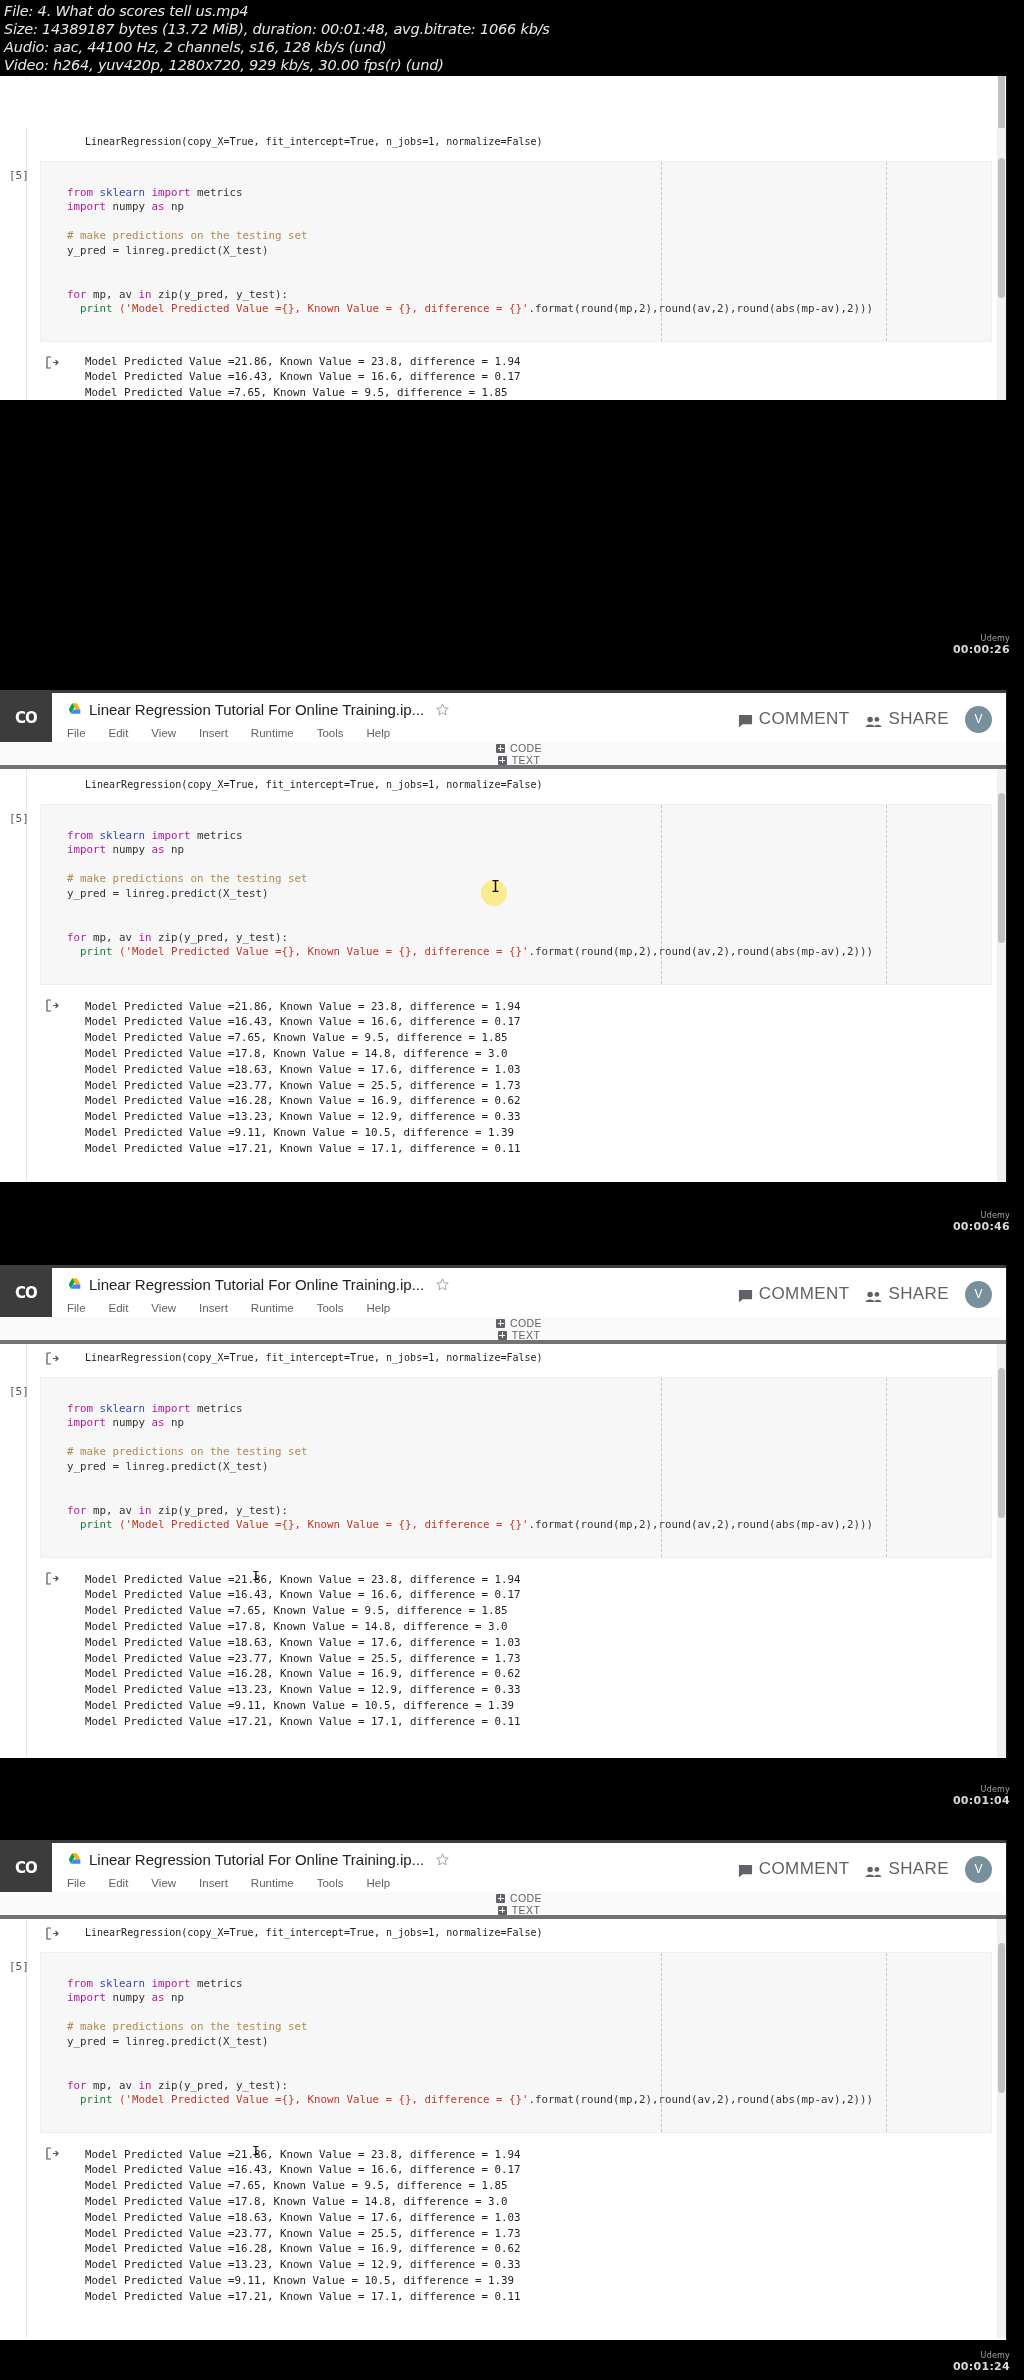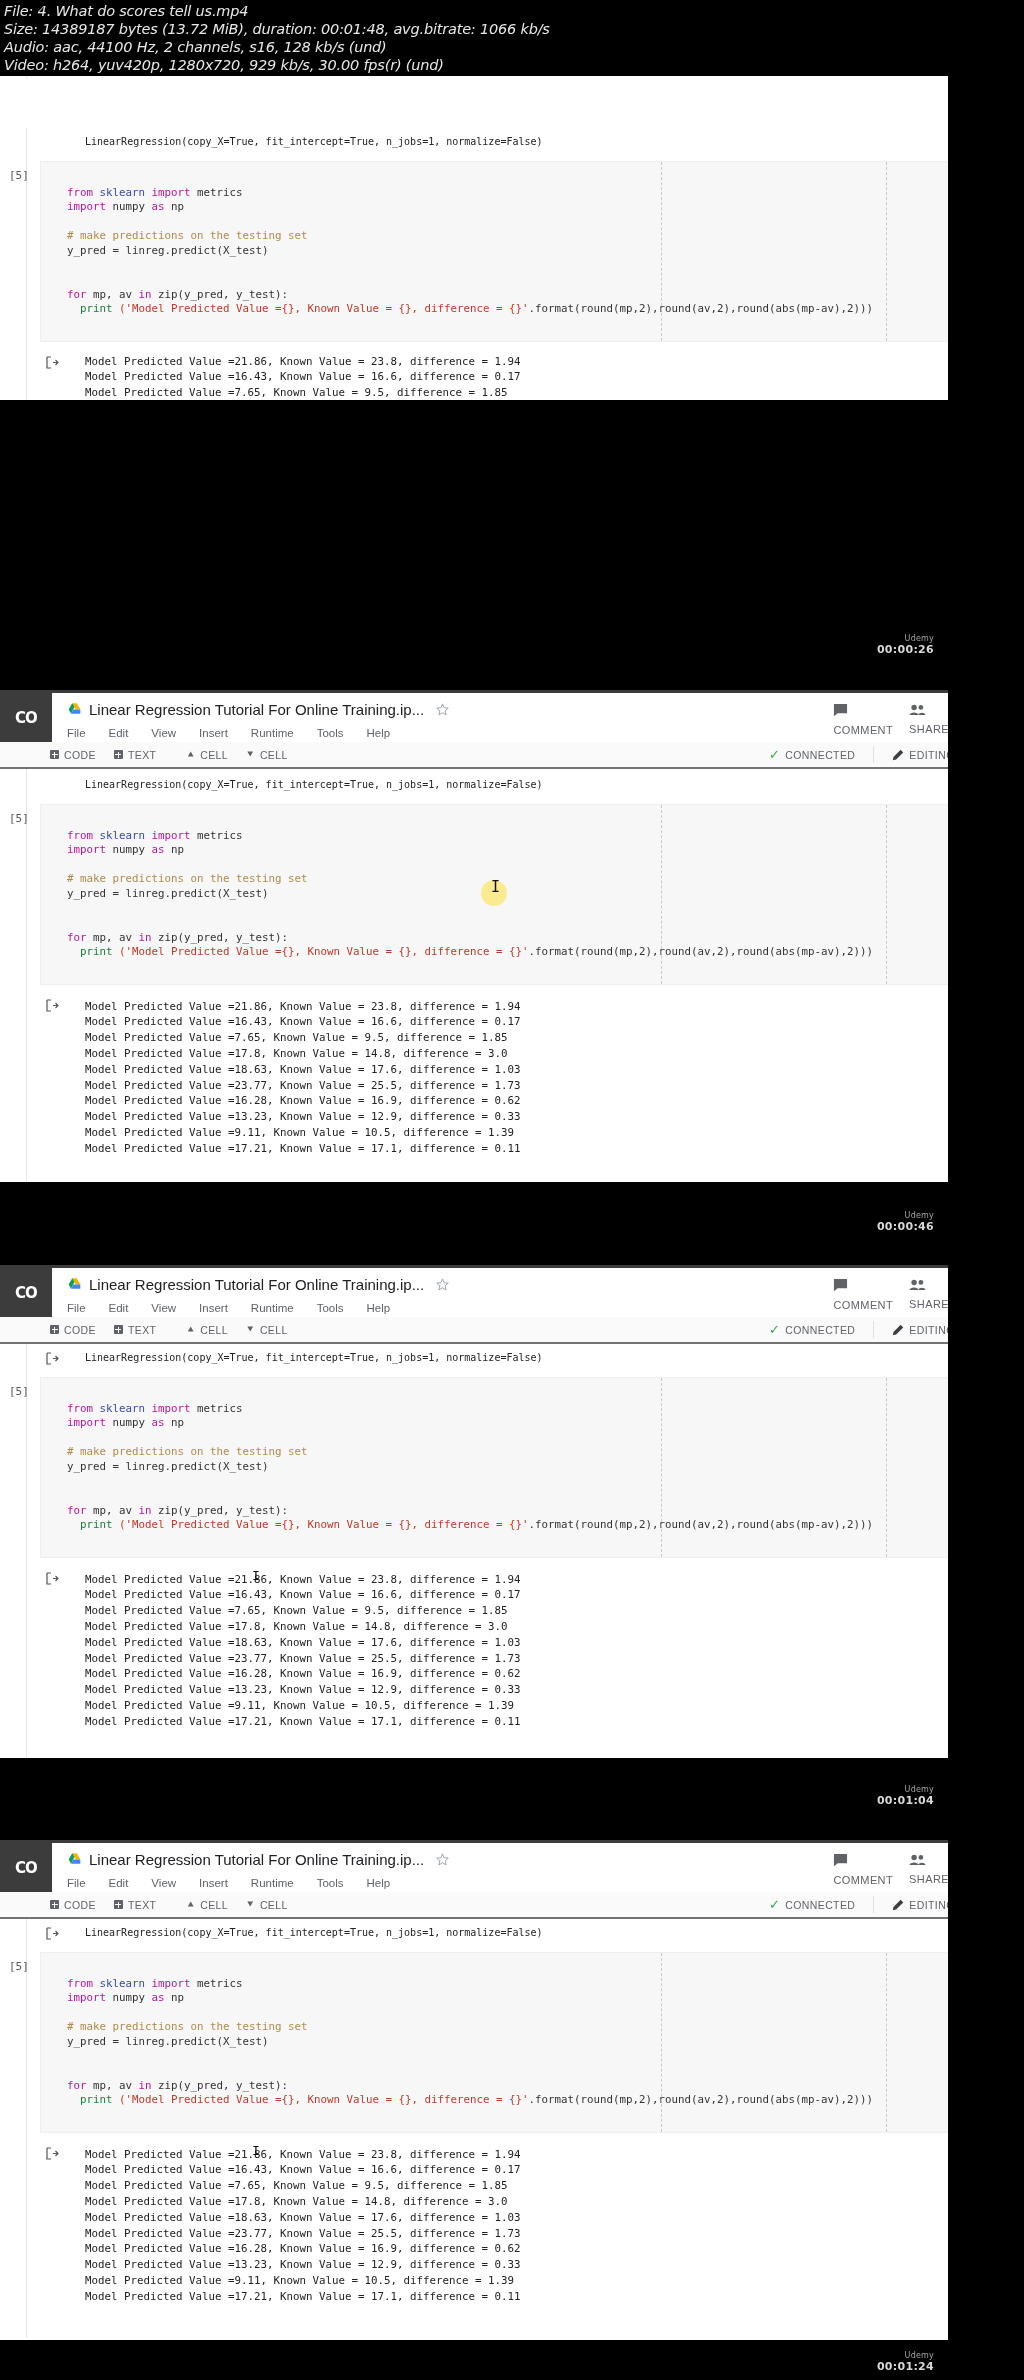--- a/index.html
+++ b/index.html
@@ -3,21 +3,21 @@
 <meta charset="utf-8">
 <style>
   * { box-sizing: border-box; }
   html, body {
     margin: 0; padding: 0;
     background: #000;
     width: 1024px;
     font-family: "Liberation Sans", sans-serif;
   }
   .page {
-    width: 948px;
+    width: 1024px;
     height: 2380px;
     position: relative;
     background: #000;
     overflow: hidden;
   }
 
   
   .media-info {
     position: absolute;
     top: 0; left: 0;
@@ -106,51 +106,51 @@
   }
   .top-actions {
     display: flex;
     align-items: center;
     gap: 16px;
     padding: 0 14px 0 0;
     height: 52px;
   }
   .act {
     display: flex;
-    align-items: flex-start;
+    align-items: flex-end;
     gap: 6px;
-    font-size: 11px;
+    font-size: 17px;
     color: #5f6368;
     letter-spacing: 0.4px;
     white-space: nowrap;
-    flex-direction: column;
   }
   .act svg { display: block; }
   .avatar {
     width: 27px; height: 27px;
     border-radius: 50%;
     background: #78909c;
     color: #fff;
     font-size: 12px;
     display: flex;
     align-items: center;
     justify-content: center;
   }
 
   
   .colab-toolbar {
     display: flex;
     align-items: center;
     height: 27px;
     background: #fafafa;
-    border-bottom: 2px solid #737373;
+    border-bottom: 4px solid #737373;
     padding-left: 50px;
     font-size: 10.5px;
     color: #5f6368;
     letter-spacing: 0.4px;
+    flex-direction: column;
   }
   .tb-item {
     display: flex;
     align-items: center;
     gap: 5px;
     margin-right: 18px;
     white-space: nowrap;
   }
   .tb-gap { flex: 1; }
   .tb-right {

